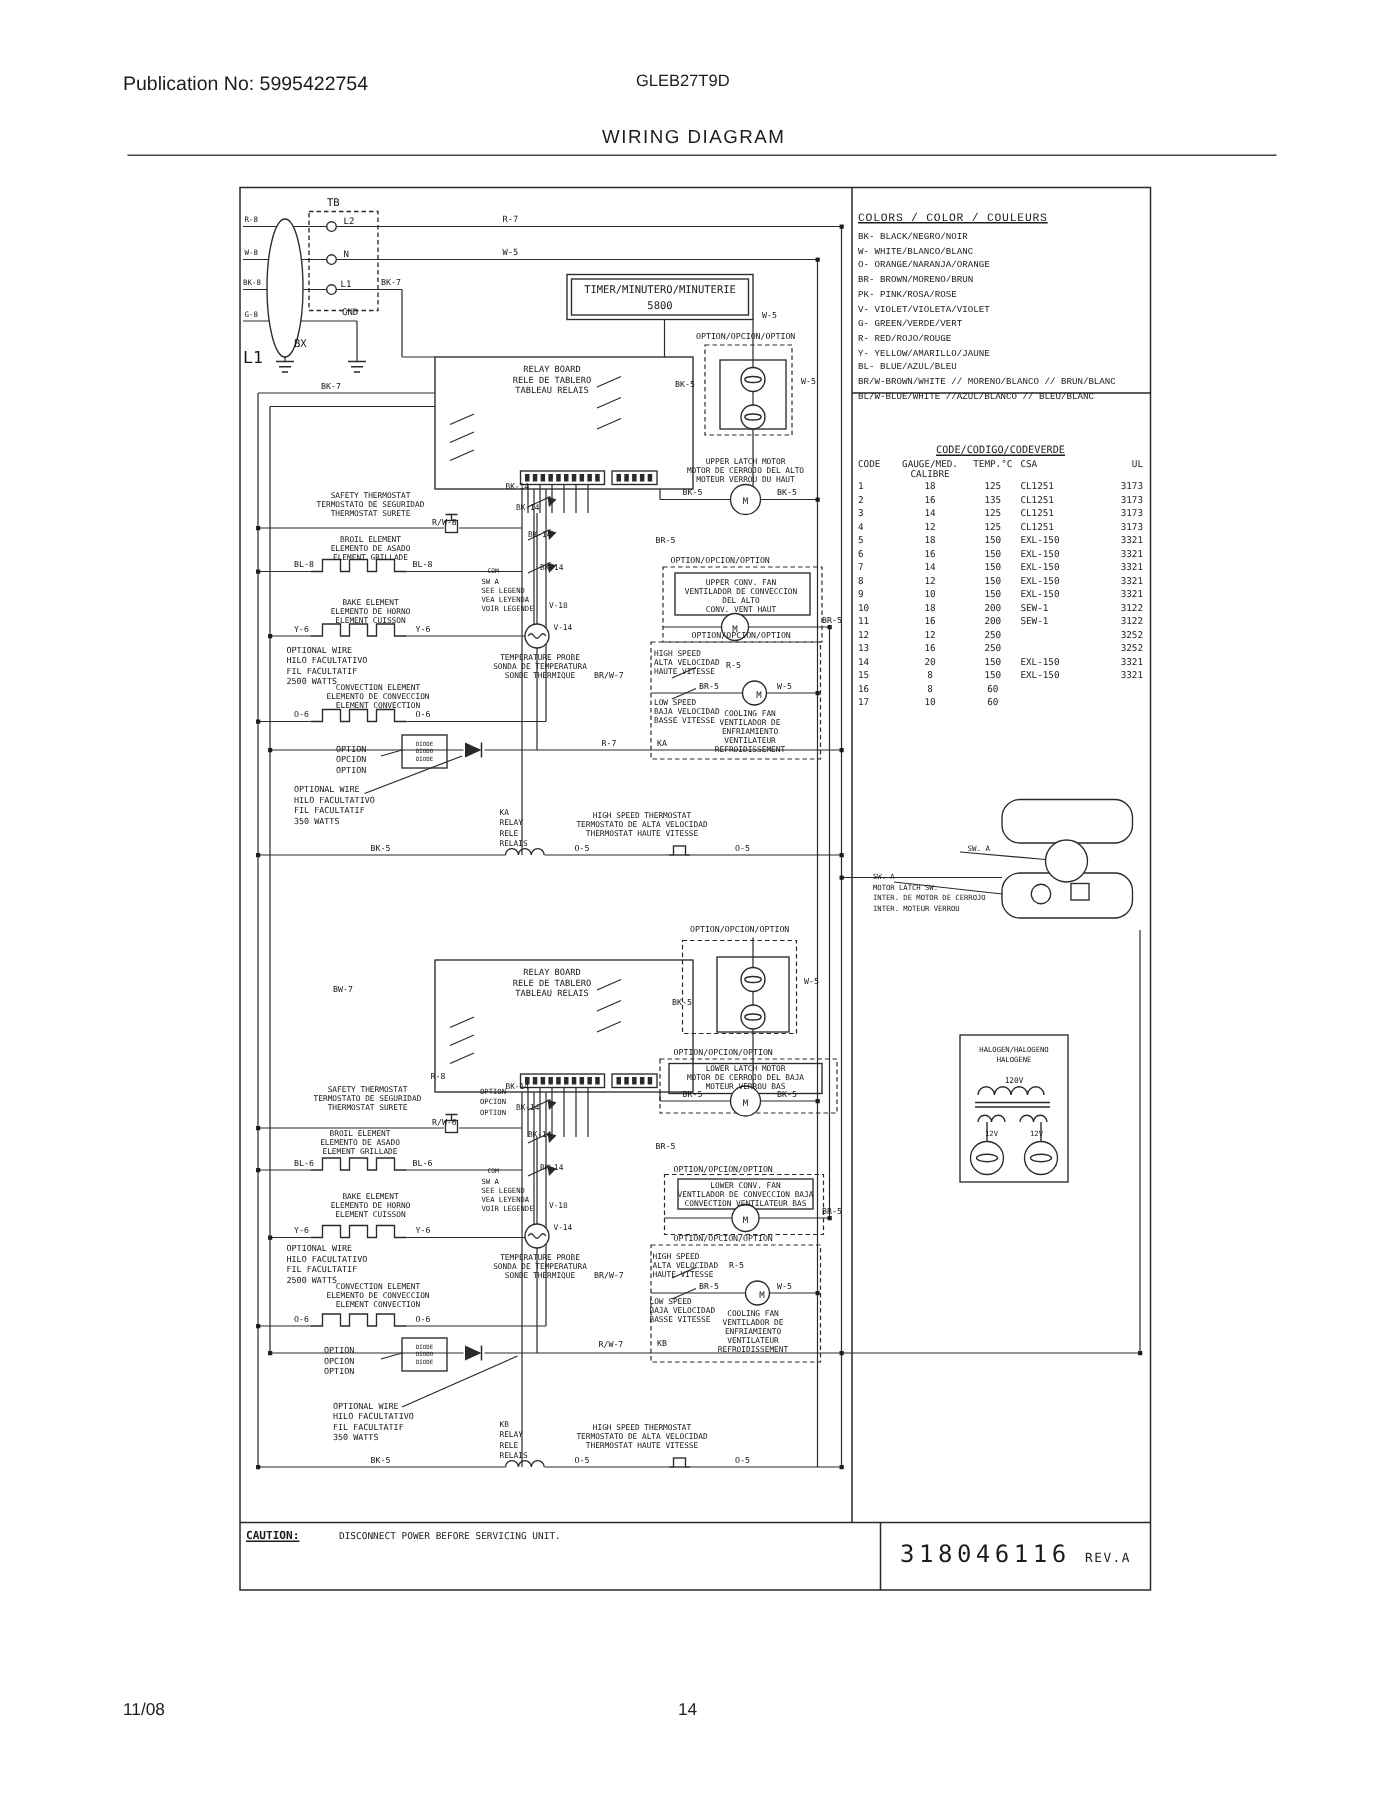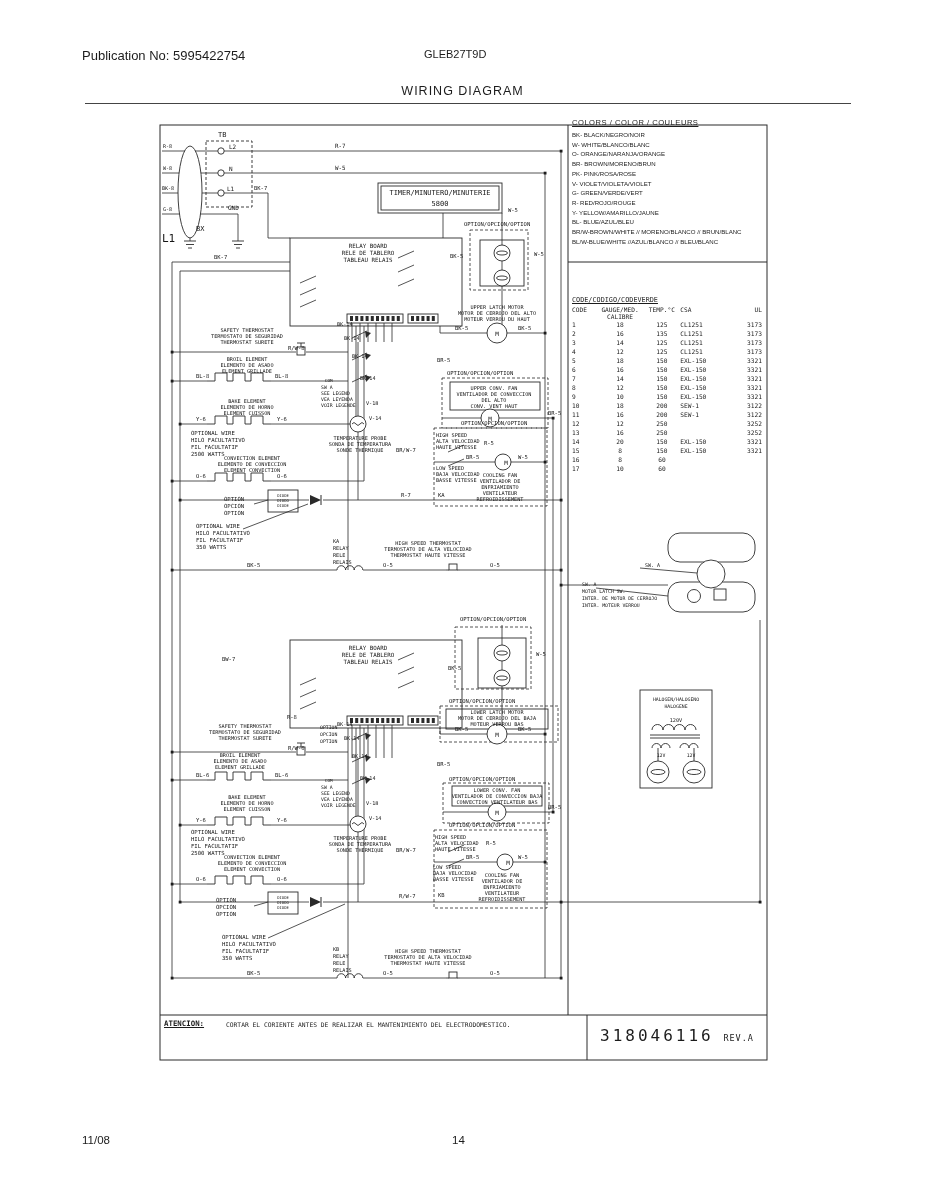--- a/index.html
+++ b/index.html
@@ -6,26 +6,26 @@
   body{width:927px;height:1200px;position:relative;font-family:"Liberation Sans",sans-serif;color:#1c1c1c;}
   .abs{position:absolute;}
   
   .pub{left:82px;top:48px;font-size:13px;}
   .model{left:424px;top:48px;font-size:11px;}
   .page-title{left:0;top:84px;width:893px;text-align:center;font-size:12.5px;letter-spacing:1px;margin-left:16px;}
   .rule{left:85px;top:103px;width:766px;height:1px;background:#444;}
   .footer-date{left:82px;top:1134px;font-size:11.5px;}
   .footer-page{left:452px;top:1134px;font-size:11.5px;}
   
-  .colors{left:572px;top:118px;width:190px;font-family:Liberation Sans, sans-serif;}
+  .colors{left:572px;top:142px;width:190px;font-family:Liberation Mono, monospace;}
   .colors .title{font-size:7.6px;text-decoration:underline;letter-spacing:.5px;margin-bottom:3px;}
   .color-item{font-size:6.1px;line-height:9.7px;white-space:nowrap;}
   
   .codes{left:572px;top:296px;width:190px;font-family:"DejaVu Sans Mono",monospace;}
-  .codes .ttl-row{display:flex;justify-content:flex-start;font-size:6.8px;margin-bottom:2px;}
+  .codes .ttl-row{display:flex;justify-content:center;font-size:6.8px;margin-bottom:2px;}
   .codes .ttl-row span{text-decoration:underline;}
   .codes table{border-collapse:collapse;width:100%;}
   .codes th{font-size:6.2px;font-weight:normal;text-align:left;white-space:pre-line;vertical-align:top;padding:0;}
   .codes td{font-size:6.2px;line-height:9px;padding:0;white-space:nowrap;}
   .codes .c-code{width:24px;}
   .codes .c-gauge{width:46px;text-align:center;}
   .codes .c-temp{width:36px;text-align:center;}
   .codes .c-csa{width:52px;}
   .codes .c-ul{width:28px;text-align:right;}
   
@@ -630,22 +630,22 @@
           <td class="c-temp">60</td>
           <td class="c-csa"></td>
           <td class="c-ul"></td>
         </tr>
       </tbody>
   </table>
 </div>
 
 <div class="abs caution">
   <div class="row">
-    <span class="lbl">ATENCION:</span>
-    <span class="txt">CORTAR EL CORIENTE ANTES DE REALIZAR EL MANTENIMIENTO DEL ELECTRODOMESTICO.</span>
+    <span class="lbl">CAUTION:</span>
+    <span class="txt">DISCONNECT POWER BEFORE SERVICING UNIT.</span>
   </div>
 </div>
 
 <div class="abs partno">
   <span class="num">318046116</span>
   <span class="rev">REV.A</span>
 </div>
 
 <div class="abs footer-date">11/08</div>
 <div class="abs footer-page">14</div>

